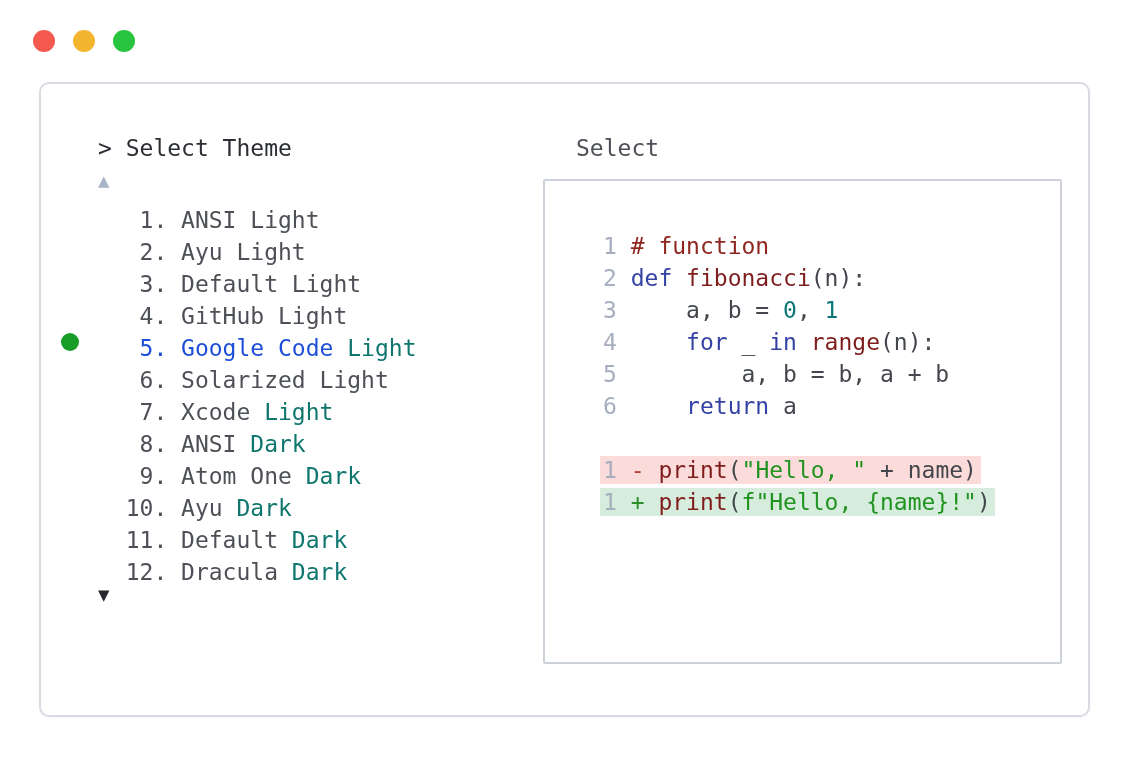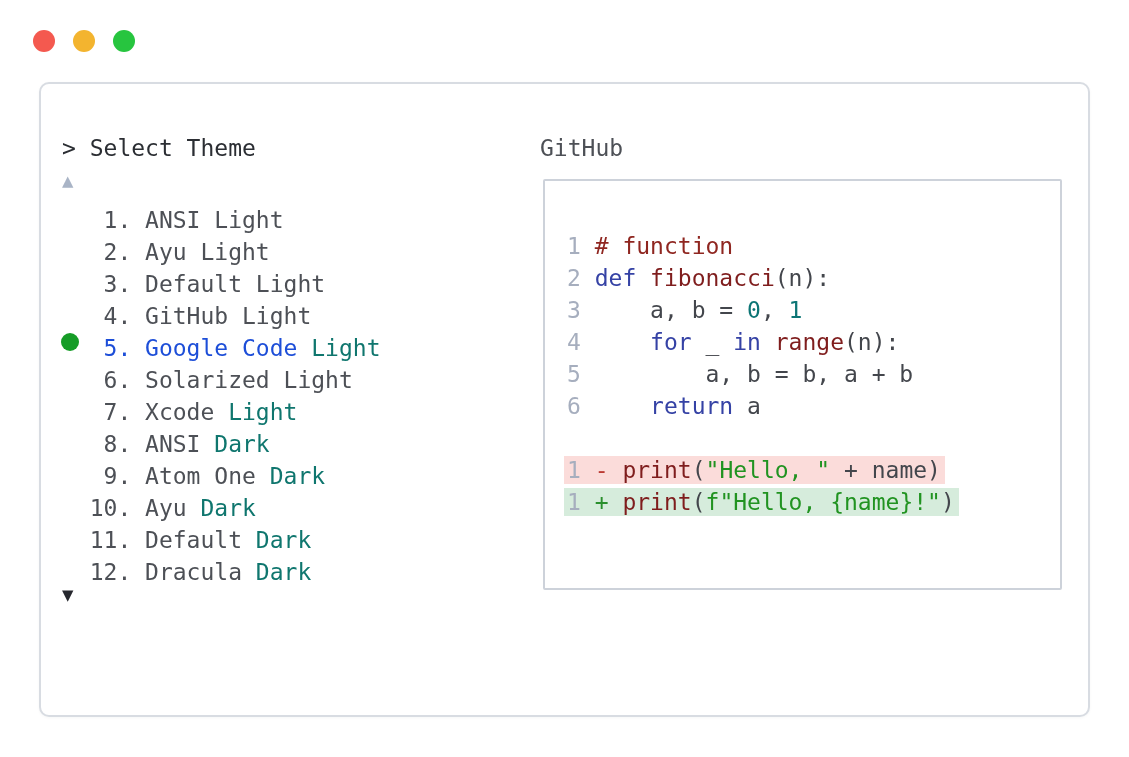--- a/index.html
+++ b/index.html
@@ -38,20 +38,21 @@
     border-radius: 10px;
     box-sizing: border-box;
     box-shadow: 0 1px 3px rgba(30,40,60,0.04);
   }
 
   .mono {
     font-family: "DejaVu Sans Mono", "Liberation Mono", monospace;
     font-size: 23px;
     line-height: 32px;
     white-space: pre;
+    margin-left: 36px;
   }
 
   .prompt {
     position: absolute;
     left: 21px; top: 48px;
     color: #2b2e33;
   }
 
   .scroll-arrow {
     position: absolute;
@@ -88,21 +89,21 @@
 
   .preview-label {
     position: absolute;
     left: 499px; top: 48px;
     color: #4d5056;
   }
 
   .preview-box {
     position: absolute;
     left: 502px; top: 95px;
-    width: 519px; height: 411px;
+    width: 519px; height: 485px;
     border: 2px solid #cdd2da;
     border-radius: 2px;
     box-sizing: border-box;
     background: #ffffff;
     padding-left: 40px;
   }
   .code {
     position: absolute;
     left: 22px; top: 49px;
   }
@@ -140,20 +141,20 @@
 
     <div class="scroll-arrow up mono">▲</div>
 
     <div class="theme-list mono"><div class="theme-row"><span class="t-main">   1. ANSI Light</span></div><div class="theme-row"><span class="t-main">   2. Ayu Light</span></div><div class="theme-row"><span class="t-main">   3. Default Light</span></div><div class="theme-row"><span class="t-main">   4. GitHub Light</span></div><div class="theme-row selected"><span class="t-main">   5. Google Code</span><span class="t-suffix"> Light</span></div><div class="theme-row"><span class="t-main">   6. Solarized Light</span></div><div class="theme-row"><span class="t-main">   7. Xcode</span><span class="t-suffix"> Light</span></div><div class="theme-row"><span class="t-main">   8. ANSI</span><span class="t-suffix"> Dark</span></div><div class="theme-row"><span class="t-main">   9. Atom One</span><span class="t-suffix"> Dark</span></div><div class="theme-row"><span class="t-main">  10. Ayu</span><span class="t-suffix"> Dark</span></div><div class="theme-row"><span class="t-main">  11. Default</span><span class="t-suffix"> Dark</span></div><div class="theme-row"><span class="t-main">  12. Dracula</span><span class="t-suffix"> Dark</span></div></div>
 
     <div class="selected-bullet"></div>
 
     <div class="scroll-arrow down mono">▼</div>
 
 
-    <div class="preview-label mono">GitHub</div>
+    <div class="preview-label mono">Select</div>
 
     <div class="preview-box">
       <div class="code mono"><div class="code-line"><span class="c-num">1 </span><span class="c-cmt"># function</span></div><div class="code-line"><span class="c-num">2 </span><span class="c-kw">def</span><span class="c-pln"> </span><span class="c-fn">fibonacci</span><span class="c-pln">(n):</span></div><div class="code-line"><span class="c-num">3 </span><span class="c-pln">    a, b = </span><span class="c-lit">0</span><span class="c-pln">, </span><span class="c-lit">1</span></div><div class="code-line"><span class="c-num">4 </span><span class="c-pln">    </span><span class="c-kw">for</span><span class="c-pln"> _ </span><span class="c-kw">in</span><span class="c-pln"> </span><span class="c-fn">range</span><span class="c-pln">(n):</span></div><div class="code-line"><span class="c-num">5 </span><span class="c-pln">        a, b = b, a + b</span></div><div class="code-line"><span class="c-num">6 </span><span class="c-pln">    </span><span class="c-kw">return</span><span class="c-pln"> a</span></div><div class="code-line"> </div><div class="code-line"><span class="diff-bg removed"><span class="c-num">1 </span><span class="c-min">-</span><span class="c-pln"> </span><span class="c-fn">print</span><span class="c-pln">(</span><span class="c-str">"Hello, "</span><span class="c-pln"> + name)</span></span></div><div class="code-line"><span class="diff-bg added"><span class="c-num">1 </span><span class="c-pls">+</span><span class="c-pln"> </span><span class="c-fn">print</span><span class="c-pln">(</span><span class="c-str">f"Hello, {name}!"</span><span class="c-pln">)</span></span></div></div>
     </div>
 
   </div>
 </div>
 
 </body></html>

